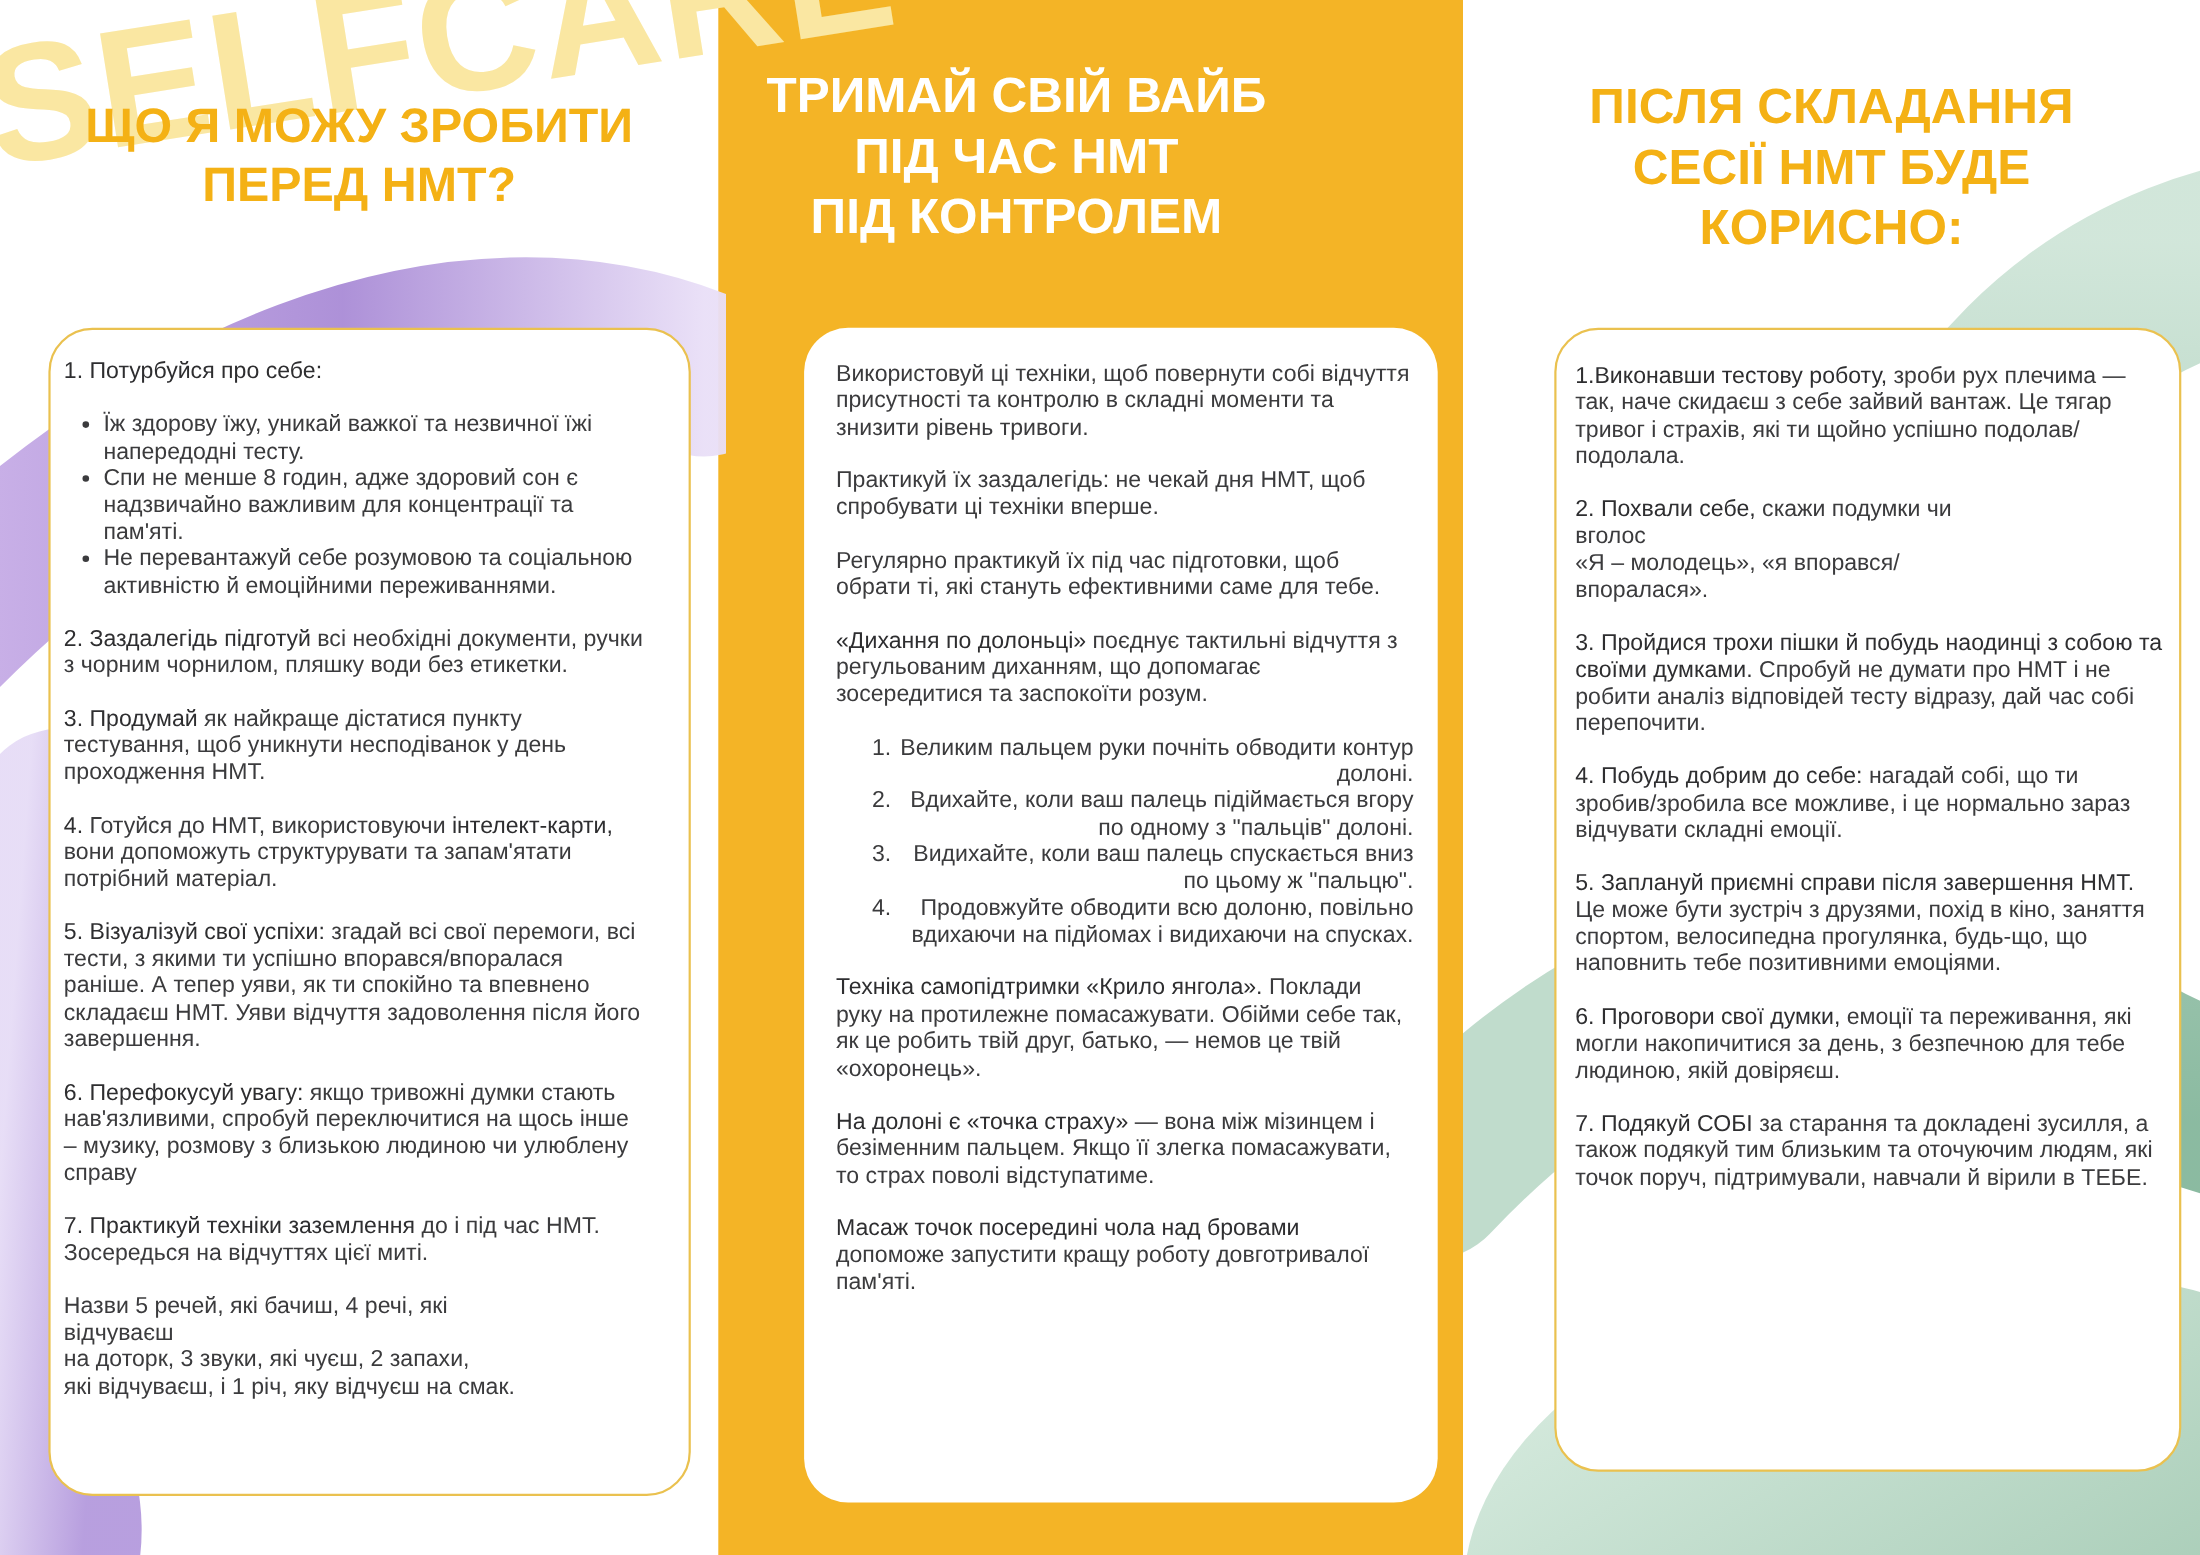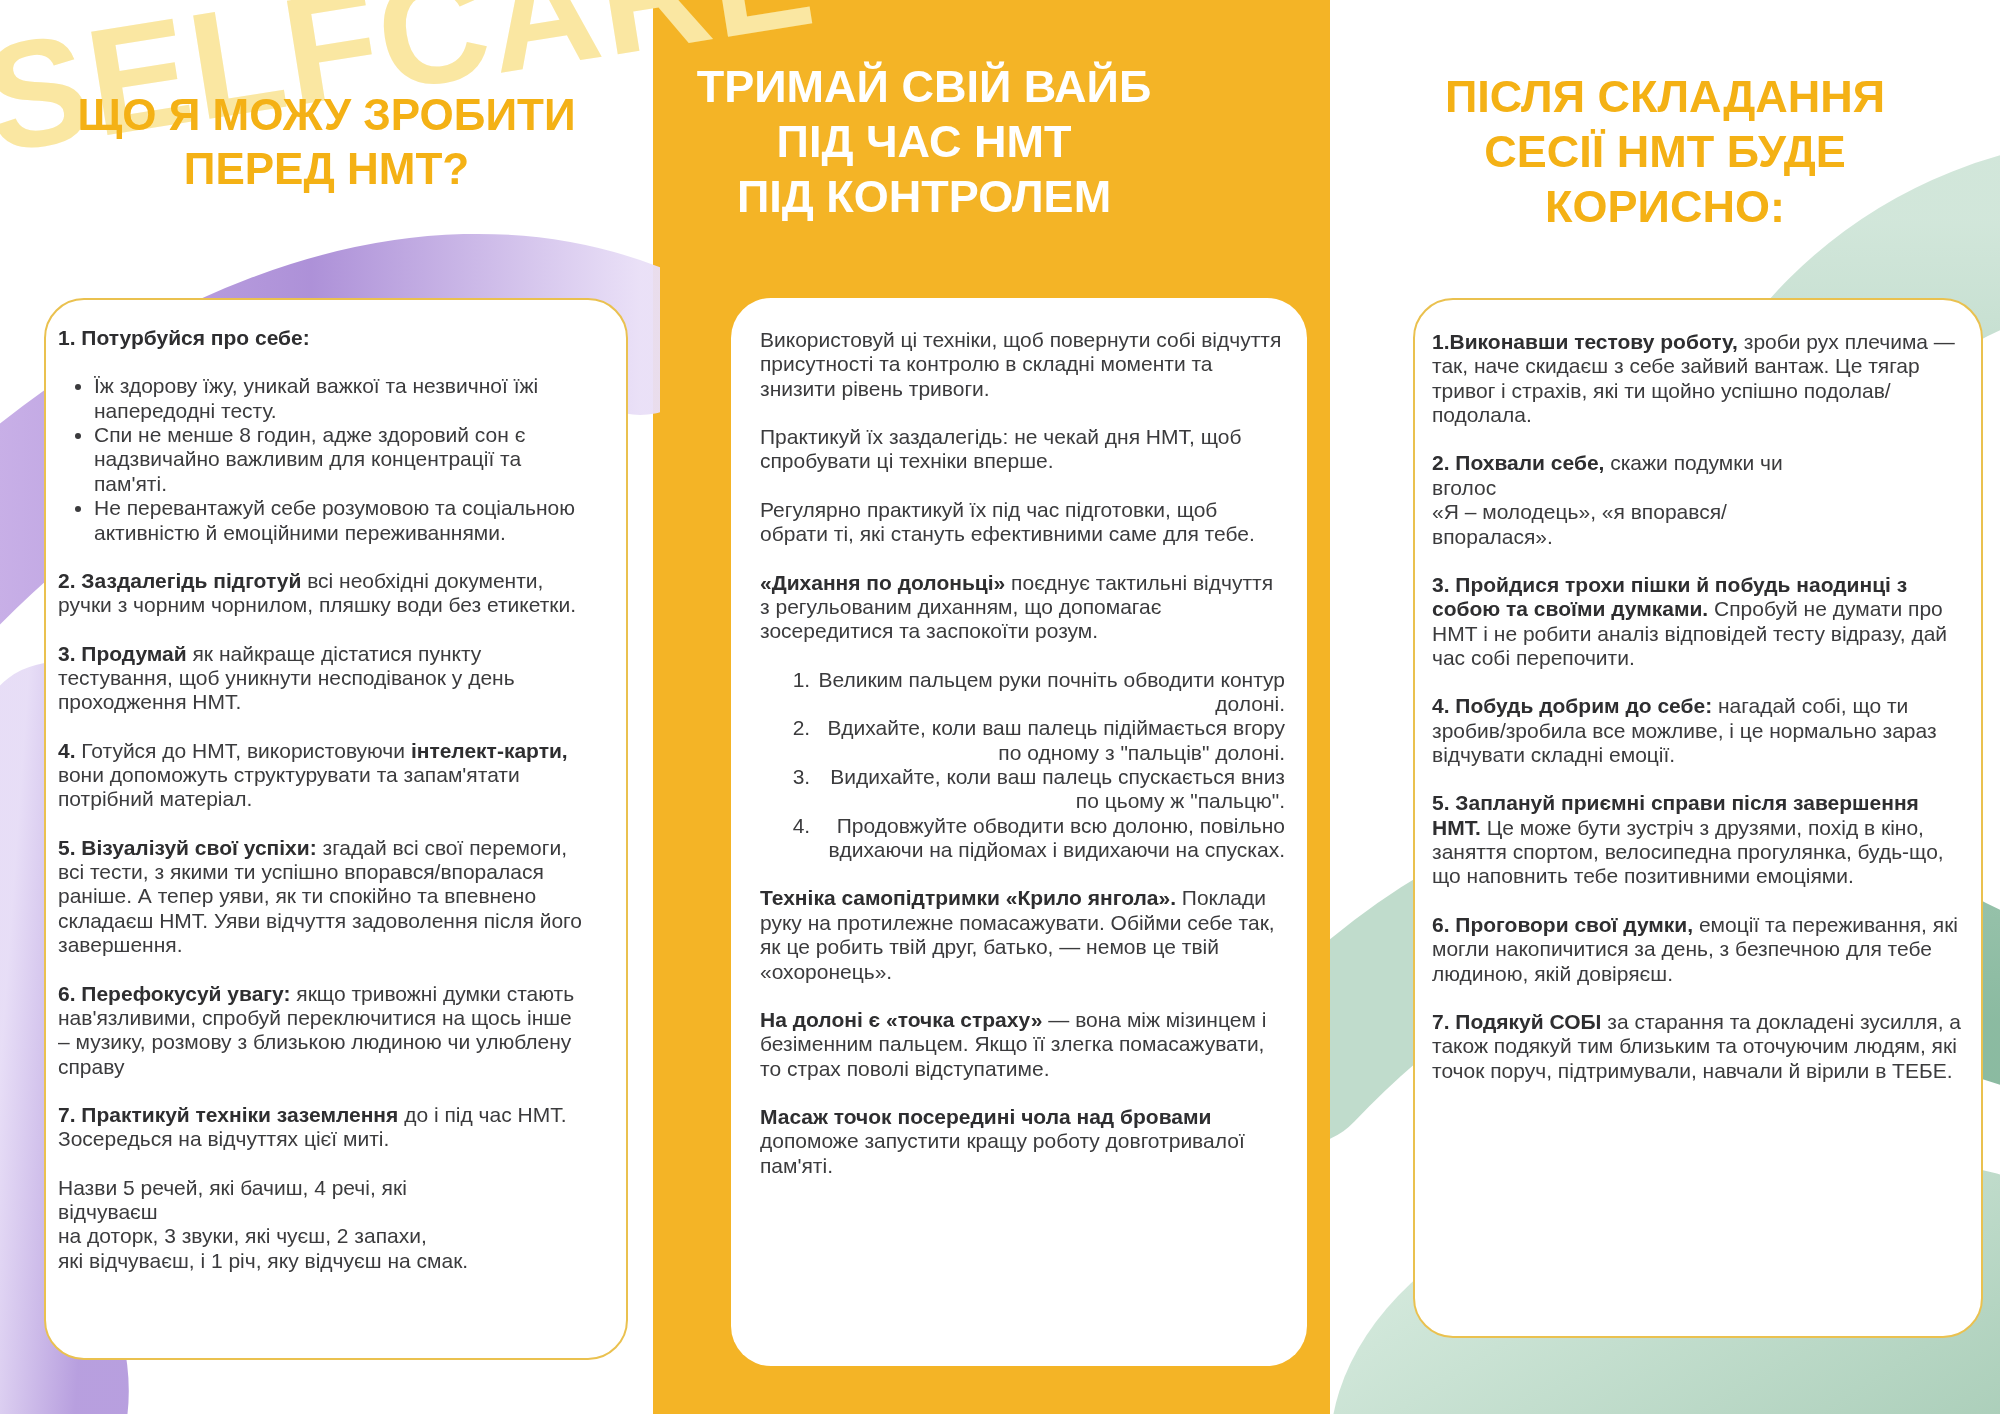--- a/index.html
+++ b/index.html
@@ -22,21 +22,21 @@
 
   
   .card{position:absolute;z-index:3;background:#ffffff;border-radius:40px;box-sizing:border-box;}
   .card-left{left:44px;top:298px;width:584px;height:1062px;border:2px solid #eac14f;
              padding:26px 40px 0 12px;}
   .card-middle{left:731px;top:298px;width:576px;height:1068px;padding:30px 22px 0 29px;}
   .card-right{left:1393px;top:298px;width:570px;height:1040px;border:2px solid #eac14f;
               padding:30px 14px 0 17px;margin-left:20px;}
 
   .card p.para{margin:0 0 24px 0;font-size:21px;line-height:1.16;white-space:pre-line;}
-  .card .b{font-weight:bold;color:#2e2e30;}
+  .card .b{font-weight:normal;color:#2e2e30;}
   .card ul.lst{margin:0 0 24px 0;padding-left:36px;font-size:21px;line-height:1.16;}
   .card ol.lst{margin:0 0 24px 0;padding-left:56px;font-size:21px;line-height:1.16;text-align:right;}
   .card li{margin:0;}
 </style>
 </head>
 <body>
 
 <div class="page">
 
   <div class="panel-middle"></div>

